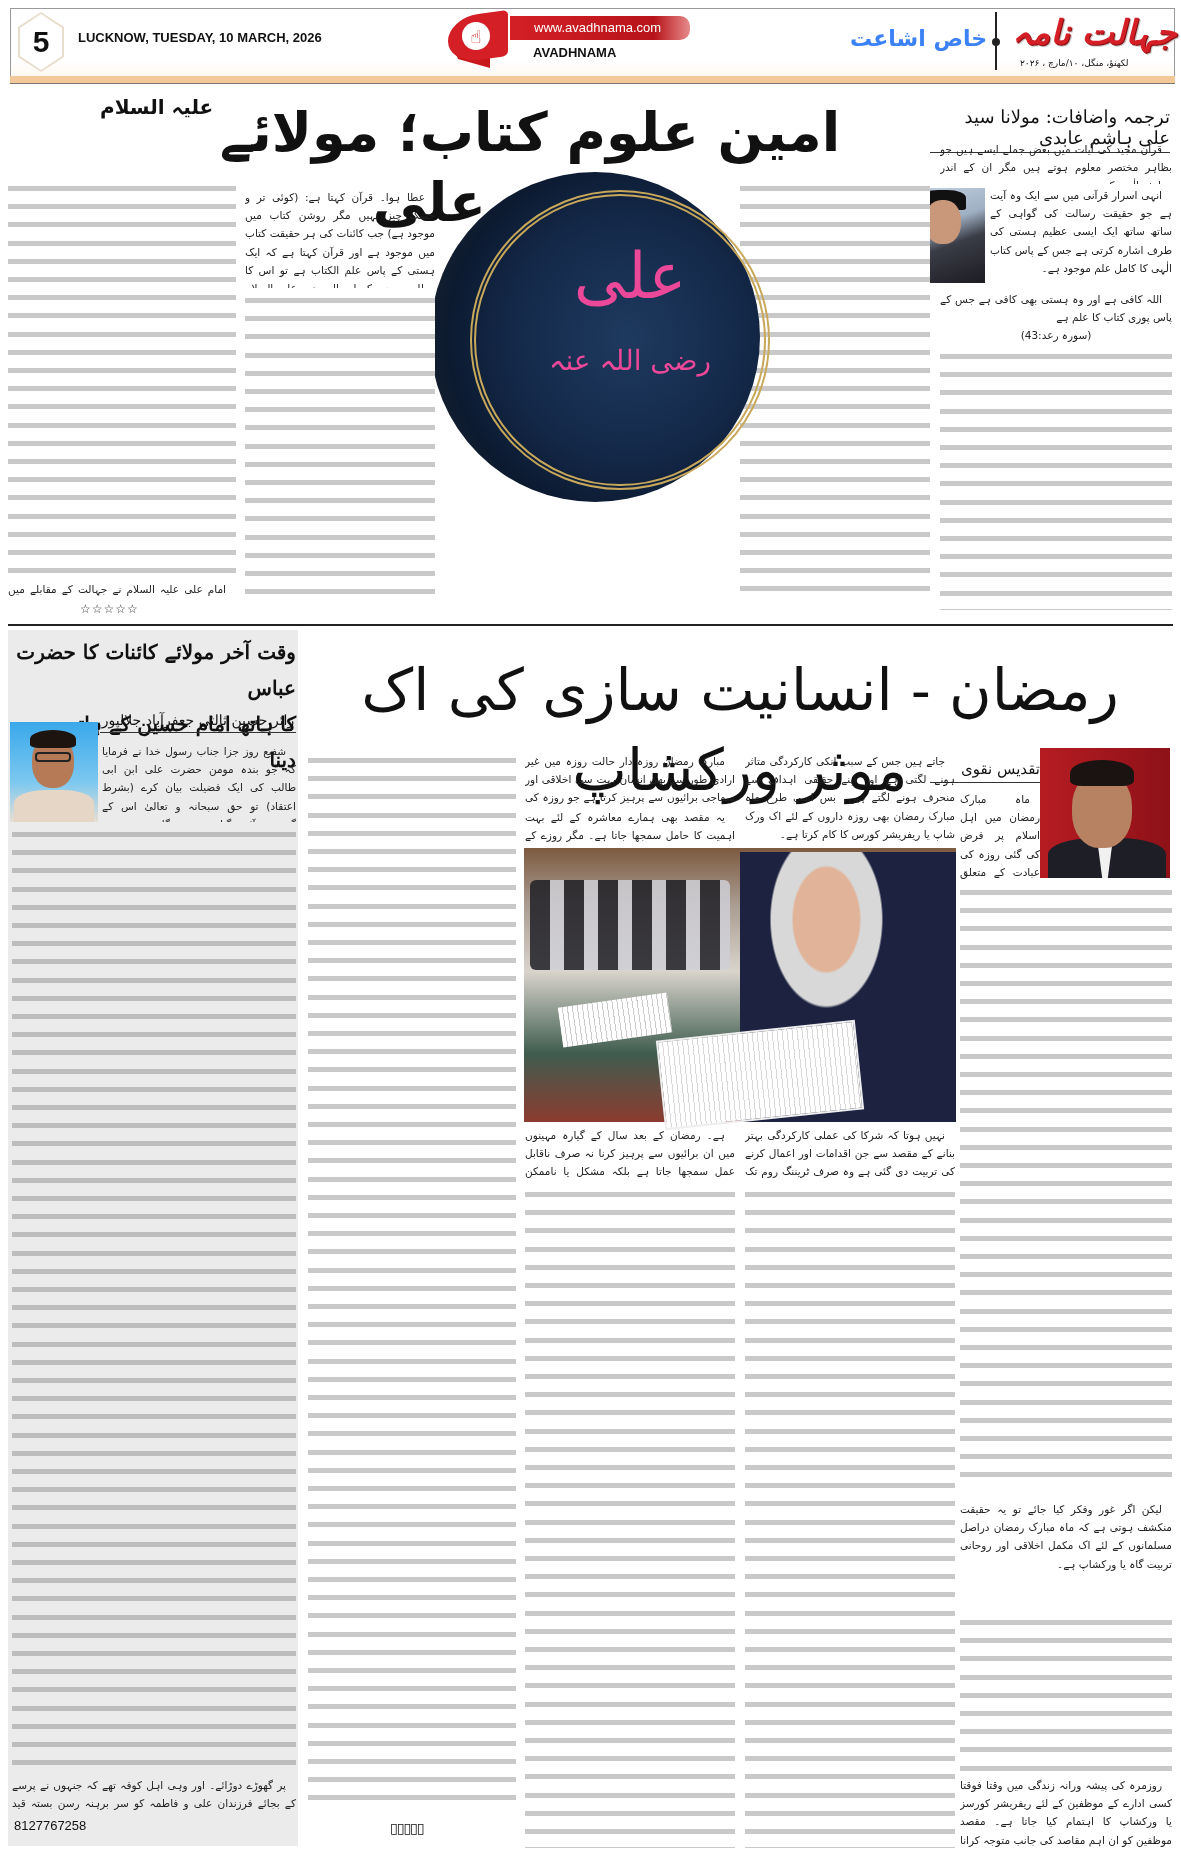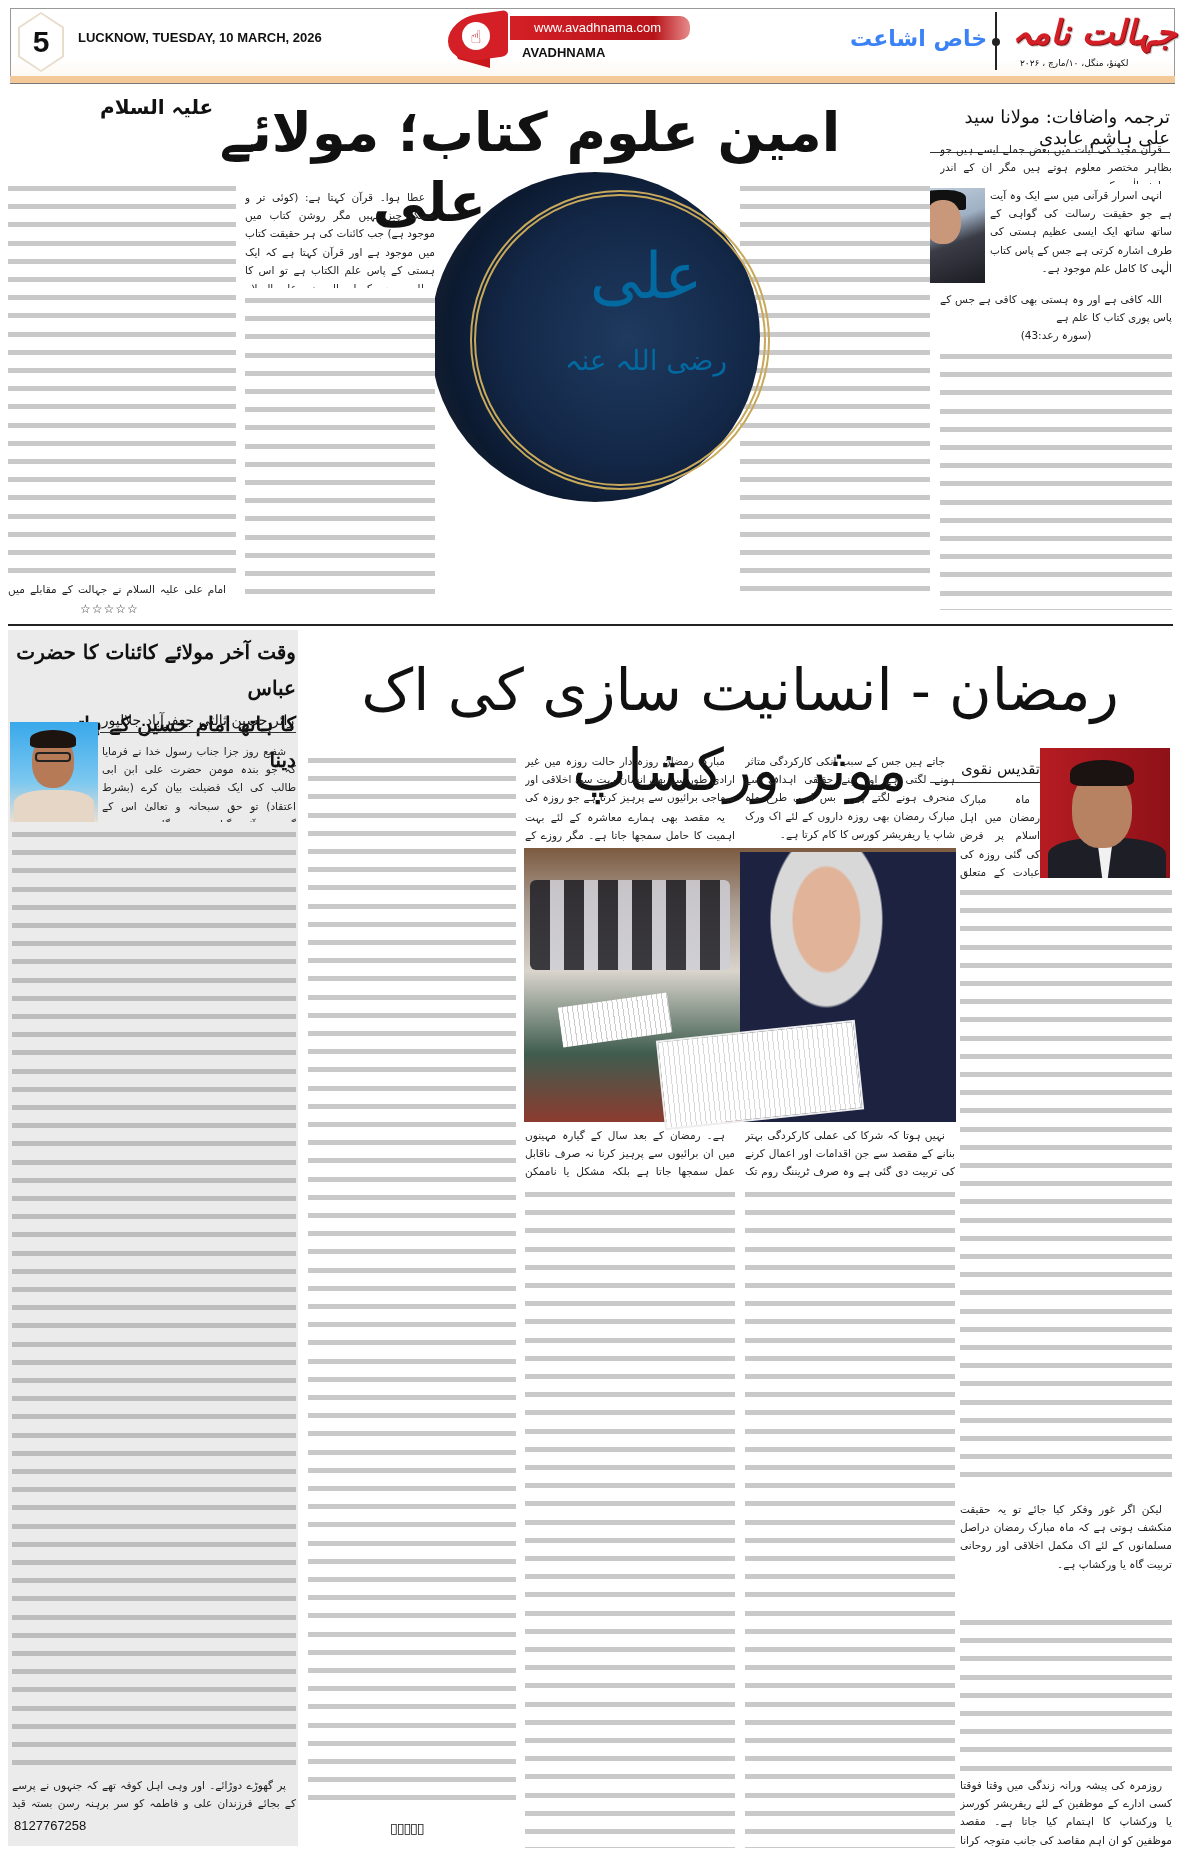--- a/index.html
+++ b/index.html
@@ -8,21 +8,21 @@
   
   .masthead { left: 10px; top: 8px; width: 1165px; height: 74px; border: 1px solid #999; background: linear-gradient(#fff 0 70%, #fdf6ee 100%); }
   .mast-band { left: 10px; top: 76px; width: 1165px; height: 8px; background: #f3c99a; border-bottom: 1px solid #777; }
   .page-no { left: 18px; top: 12px; width: 46px; height: 60px; clip-path: polygon(50% 0,100% 25%,100% 75%,50% 100%,0 75%,0 25%); background: #e8dccb; }
   .page-no-inner { left: 20px; top: 14px; width: 42px; height: 56px; clip-path: polygon(50% 0,100% 25%,100% 75%,50% 100%,0 75%,0 25%); background: #fff; font: bold 30px "Liberation Sans", sans-serif; display:flex; align-items:center; justify-content:center; }
   .dateline { left: 78px; top: 30px; font: bold 13px "Liberation Sans", sans-serif; }
   .ribbon-url { left: 510px; top: 16px; width: 180px; height: 24px; background: linear-gradient(90deg,#d41f26,#b71419 80%,#e68b8b); color:#fff; font: 13px "Liberation Sans", sans-serif; padding: 4px 24px; border-radius: 0 10px 10px 0; }
   .ribbon-circle { left: 448px; top: 14px; width: 60px; height: 46px; background: #d41f26; border-radius: 50% 10% 10% 50%; transform: skewY(-8deg); }
   .ribbon-tail { left: 450px; top: 38px; width: 40px; height: 30px; background: #c8161b; clip-path: polygon(0 0,100% 0,100% 100%,20% 70%); }
   .hand-icon { left: 462px; top: 22px; width: 28px; height: 28px; border-radius: 50%; background:#fff; color:#c8161b; font-size: 18px; display:flex; align-items:center; justify-content:center; }
-  .brand-en { left: 522px; top: 45px; font: bold 13px "Liberation Sans", sans-serif; text-align: right; }
+  .brand-en { left: 533px; top: 45px; font: bold 13px "Liberation Sans", sans-serif; text-align: right; }
   .special-edition { left: 850px; top: 26px; color: #3b82f6; font: bold 22px "DejaVu Sans", sans-serif; direction: rtl; }
   .mast-divider { left: 995px; top: 12px; width: 2px; height: 58px; background: #222; }
   .mast-dot { left: 992px; top: 38px; width: 8px; height: 8px; background:#222; border-radius:50%; }
   .logo-ur { left: 1012px; top: 12px; color: #d41f26; font: bold 34px "DejaVu Serif", serif; direction: rtl; text-shadow: 1px 1px 0 #8a0e10, 2px 2px 0 #ccc; font-style: italic; }
   .logo-date { left: 1020px; top: 58px; font-size: 9px; direction: rtl; }
 
   
   .h1 { left: 150px; top: 98px; width: 760px; text-align: center; font: bold 54px "DejaVu Sans", sans-serif; direction: rtl; letter-spacing: -2px; line-height: 70px; }
   .h1-honor { left: 100px; top: 96px; font: bold 20px "DejaVu Sans", sans-serif; direction: rtl; line-height: 22px; text-align:right; }
   .byline-top { left: 930px; top: 106px; width: 240px; text-align: right; font: 18px "DejaVu Serif", serif; direction: rtl; border-bottom: 1.5px solid #333; padding-bottom: 4px; }
@@ -30,21 +30,21 @@
   .col { font: 10.5px "DejaVu Sans", sans-serif; line-height: 18.2px; direction: rtl; text-align: justify; color: #222; overflow: hidden; }
   .col p { text-indent: 10px; }
   .fill-lines { width:100%; height:100%; background: repeating-linear-gradient(#fff 0 6px, #c9c9c9 6px 11px, #fff 11px 18.2px); }
 
   .author-photo1 { left: 900px; top: 188px; width: 85px; height: 95px; background: linear-gradient(160deg,#c8d6e4 0%,#9fb0c4 40%,#3a3c46 60%,#1c1c22 100%); }
   .author-face1 { left: 925px; top: 200px; width: 36px; height: 44px; border-radius: 45%; background:#c99779; }
   .author-turban1 { left: 920px; top: 190px; width: 46px; height: 20px; border-radius: 40% 40% 10% 10%; background:#111; }
 
   .circle-img { left: 430px; top: 172px; width: 330px; height: 330px; border-radius: 50%; background: radial-gradient(circle at 60% 50%, #1e3a5e 0%, #14294a 45%, #0c1a30 70%, #2a2a2a 100%); overflow:hidden; }
   .circle-ring { left: 470px; top: 190px; width: 300px; height: 300px; border-radius: 50%; border: 6px double #c8a85a; }
-  .calligraphy { left: 536px; top: 240px; width: 220px; text-align:center; color: #0369a1; font: 64px "DejaVu Serif", serif; direction: rtl; line-height: 72px; }
+  .calligraphy { left: 520px; top: 240px; width: 220px; text-align:center; color: #ec4899; font: 64px "DejaVu Serif", serif; direction: rtl; line-height: 72px; }
 
   .stars { left: 80px; top: 602px; font-size: 12px; color: #333; letter-spacing: 1px; }
   .rule { height: 2px; background: #222; }
 
   
   .sidebar-box { left: 8px; top: 630px; width: 290px; height: 1216px; background: #ebebeb; }
   .side-h { left: 10px; top: 634px; width: 286px; text-align: right; font: bold 20px "DejaVu Serif", serif; direction: rtl; line-height: 36px; }
   .side-byline { left: 100px; top: 712px; width: 196px; text-align:center; font: 14px "DejaVu Serif", serif; direction: rtl; border-bottom: 1.5px solid #333; padding-bottom: 4px; }
   .author-photo2 { left: 10px; top: 722px; width: 88px; height: 100px; background: linear-gradient(180deg,#39a8ea 0%,#7cc8f0 60%,#e9dfd4 100%); }
   .author-face2 { left: 32px; top: 736px; width: 42px; height: 52px; border-radius: 45%; background:#b67a56; }

